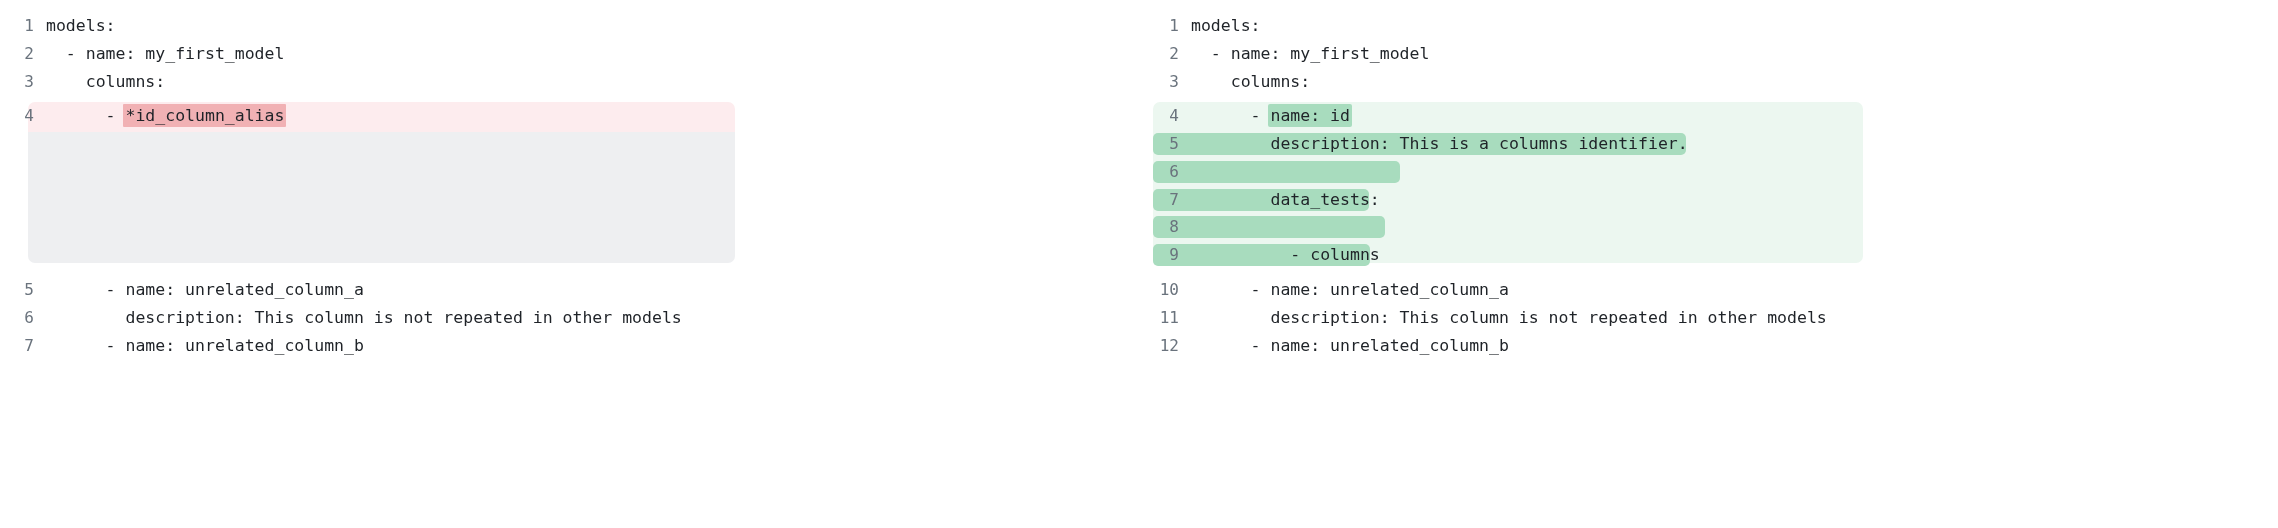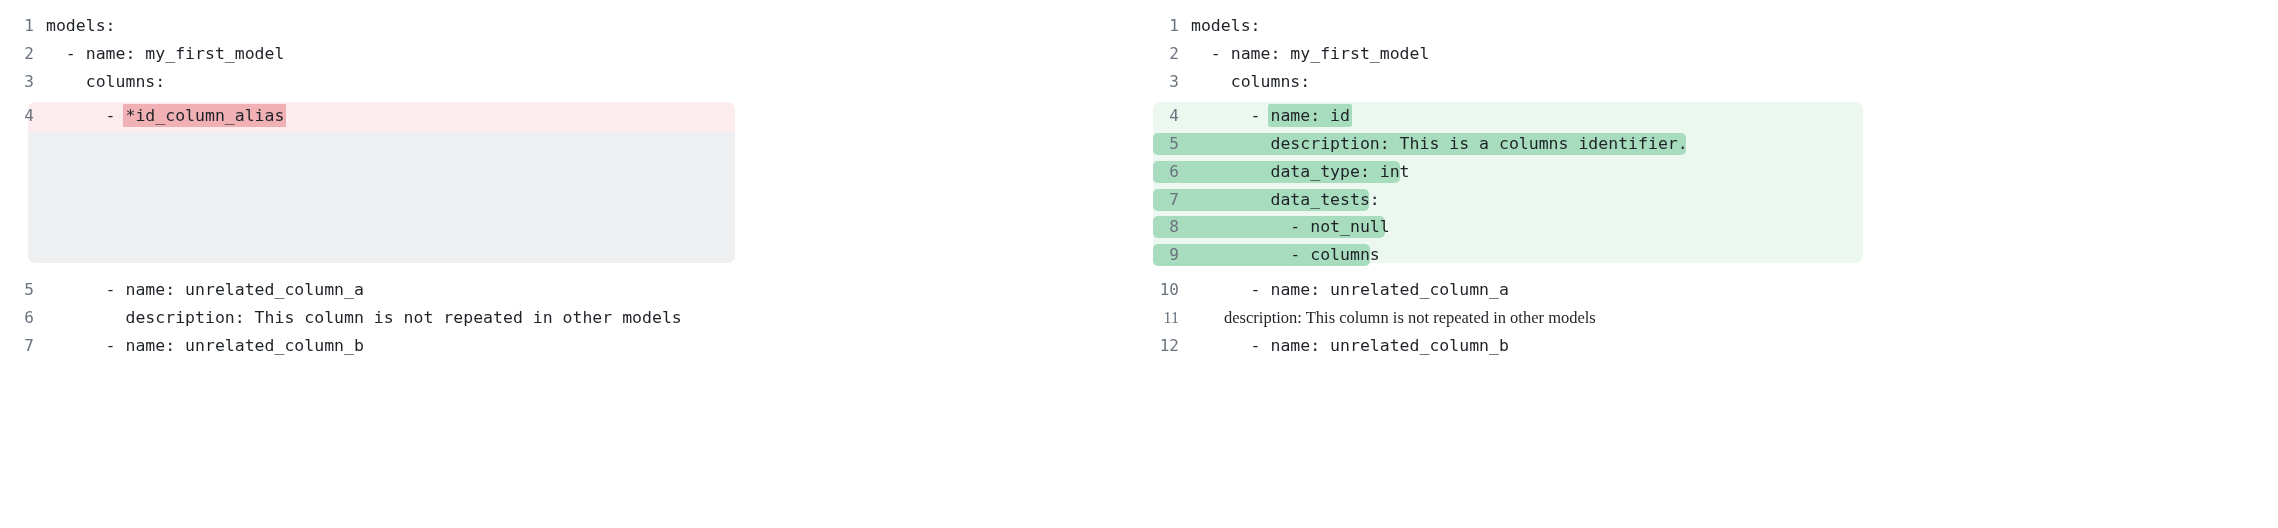--- a/index.html
+++ b/index.html
@@ -205,44 +205,42 @@
         <span class="code above"><span>      - </span><span class="hl-add">name: id</span></span>
       </div>
 
       <div class="row" style="top:130px;position:absolute;left:0;right:0;">
         <span class="gutter">5</span>
         <span class="code above">        description: This is a columns identifier.</span>
       </div>
 
       <div class="row" style="top:158px;position:absolute;left:0;right:0;">
         <span class="gutter">6</span>
-        <span class="code above">        data_type: int</span>
       </div>
 
       <div class="row" style="top:186px;position:absolute;left:0;right:0;">
         <span class="gutter">7</span>
         <span class="code above">        data_tests:</span>
       </div>
 
       <div class="row" style="top:213px;position:absolute;left:0;right:0;">
         <span class="gutter">8</span>
-        <span class="code above">          - not_null</span>
       </div>
 
       <div class="row" style="top:241px;position:absolute;left:0;right:0;">
         <span class="gutter">9</span>
         <span class="code above">          - columns</span>
       </div>
 
       <div class="row" style="top:276px;position:absolute;left:0;right:12px;">
         <span class="gutter">10</span>
         <span class="code">      - name: unrelated_column_a</span>
       </div>
 
-      <div class="row" style="top:304px;position:absolute;left:0;right:12px;font-family:Liberation Serif, serif;">
+      <div class="row" style="top:304px;position:absolute;left:0;right:12px;">
         <span class="gutter">11</span>
         <span class="code">        description: This column is not repeated in other models</span>
       </div>
 
       <div class="row" style="top:332px;position:absolute;left:0;right:0;">
         <span class="gutter">12</span>
         <span class="code">      - name: unrelated_column_b</span>
       </div>
 
     </div>

